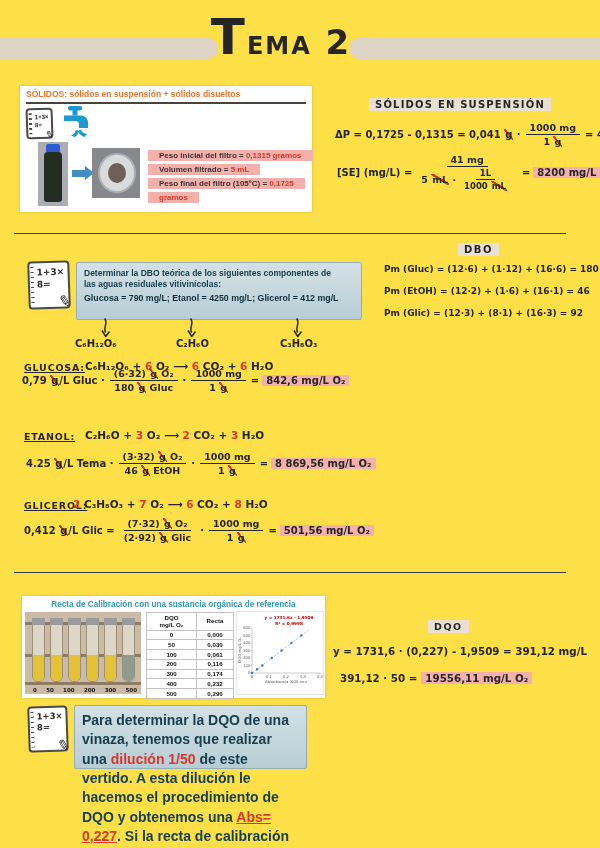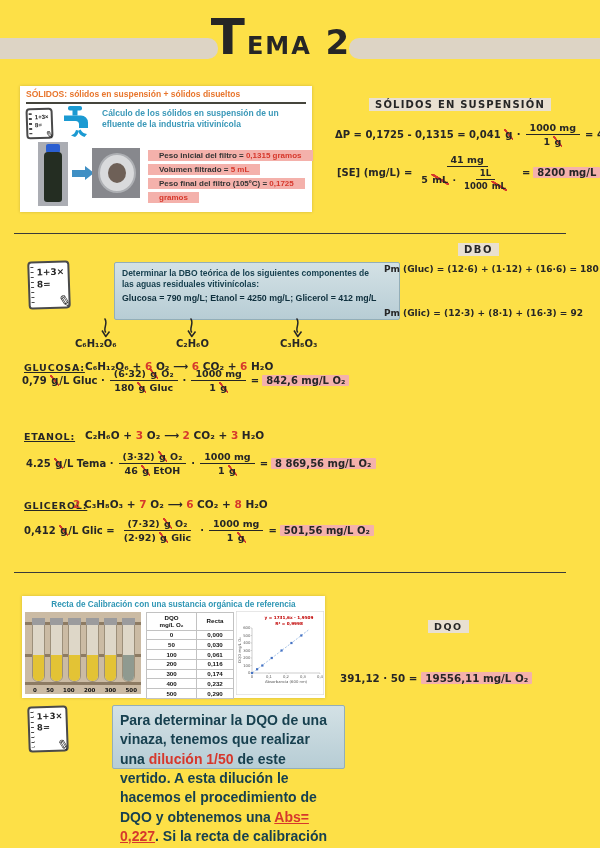--- a/index.html
+++ b/index.html
@@ -54,21 +54,21 @@
   .frac .fd{padding:1px 4px 0;}
   .fdrow{display:flex;align-items:center;gap:2px;}
   .mini{font-size:8.5px;}
   .s1hand{position:absolute;left:335px;top:98px;width:260px;}
   .s1title{position:absolute;left:34px;top:0;font-size:10px;font-weight:bold;letter-spacing:1.2px;}
   .divider{position:absolute;left:14px;width:552px;border-top:1.6px solid #3a3a3a;}
   
   .dbo-label{position:absolute;left:458px;top:243px;font-size:10px;font-weight:bold;letter-spacing:1.5px;}
   .bluebox{position:absolute;background:linear-gradient(#d3e1e5,#b7cdd5);border:1px solid #93aeb8;
       border-radius:2px;padding:5px 7px;box-sizing:border-box;color:#17404f;
-      font-family:"Liberation Sans",sans-serif;margin-left:38px;}
+      font-family:"Liberation Sans",sans-serif;}
   .bb-l{font-size:8.5px;font-weight:bold;line-height:1.32;}
   .bb-l3{margin-top:3px;font-size:8.8px;font-weight:bold;color:#0e2f3d;}
   .chem{position:absolute;font-size:10px;font-weight:600;}
   .pmline{position:absolute;left:384px;font-size:9px;font-weight:600;white-space:nowrap;}
   .rlabel{position:absolute;left:24px;font-size:9.5px;font-weight:bold;letter-spacing:.8px;text-decoration:underline;white-space:nowrap;}
   .reaction{position:absolute;font-size:10.5px;font-weight:600;white-space:nowrap;}
   .darrow{position:absolute;}
   
   .card2{position:absolute;left:22px;top:596px;width:303px;height:102px;background:#fff;
       box-shadow:0 0 3px rgba(0,0,0,.18);}
@@ -112,21 +112,20 @@
     </div>
 
     <svg class="faucet" width="34" height="32" viewBox="0 0 34 32">
       <rect x="10" y="0" width="14" height="4.5" rx="2" fill="#1b9ad2"></rect>
       <rect x="14.5" y="3.5" width="5" height="6" fill="#1b9ad2"></rect>
       <path d="M6 9.5 h17 a7 7 0 0 1 7 7 v5.5 h-9 v-3.5 a3.5 3.5 0 0 0 -3.5 -3.5 H6 z" fill="#1b9ad2"></path>
       <path d="M22.5 23.5 q2 4 6.5 4.5 l-2.5 3 q-5 -1.5 -6.5 -6 z" fill="#1b9ad2"></path>
       <path d="M18 24 q-1 4 -5 5.5 l4 1.5 q3.5 -2.5 3.5 -6.5 z" fill="#1b9ad2"></path>
     </svg>
 
-    <div class="problem">Cálculo de los sólidos en suspensión de un efluente de la industria vitivinícola</div>
 
     <div class="photo-bottle">
       <div class="bottle-cap"></div>
       <div class="bottle-body"></div>
     </div>
     <div class="barrow"></div>
     <div class="photo-filter">
       <div class="filter-ring">
         <div class="filter-core"></div>
       </div>
@@ -192,20 +191,21 @@
   <svg class="darrow" style="left:292px;top:318px;" width="12" height="20" viewBox="0 0 12 20">
     <path d="M5 1 C8 6 3 10 5.5 14" stroke="#262626" stroke-width="1.5" fill="none" stroke-linecap="round"></path>
     <path d="M2 12.5 L5.8 18.5 L9.5 13.5" fill="none" stroke="#262626" stroke-width="1.5" stroke-linejoin="round"></path>
   </svg>
 
   <div class="chem hand" style="left:75px;top:338px;">C₆H₁₂O₆</div>
   <div class="chem hand" style="left:176px;top:338px;">C₂H₆O</div>
   <div class="chem hand" style="left:280px;top:338px;">C₃H₈O₃</div>
 
   <div class="pmline hand" style="top:264px;">Pm (Gluc) = (12·6) + (1·12) + (16·6) = 180</div>
+  <div class="pmline hand" style="top:286px;">Pm (EtOH) = (12·2) + (1·6) + (16·1) = 46</div>
   <div class="pmline hand" style="top:308px;">Pm (Glic) = (12·3) + (8·1) + (16·3) = 92</div>
 
   <div class="rlabel hand" style="top:362px;">GLUCOSA:</div>
   <div class="reaction hand" style="left:85px;top:360px;"><span>C₆H₁₂O₆ + </span><span class="red">6</span><span> O₂  ⟶  </span><span class="red">6</span><span> CO₂ + </span><span class="red">6</span><span> H₂O</span></div>
   <div class="eqrow hand" style="left:22px;top:368px;font-size:10px;">
     <span><span>0,79 </span><span class="strike">g</span><span>/L Gluc ·</span></span>
     <span class="frac">
       <span class="fn"><span>(6·32) </span><span class="strike">g</span><span> O₂</span></span>
       <span class="fd"><span>180 </span><span class="strike">g</span><span> Gluc</span></span>
     </span>
@@ -359,20 +359,21 @@
           <rect x="54.339999999999996" y="30.9" width="2.2" height="2.2" fill="#4472c4"></rect>
           <rect x="64.19999999999999" y="23.4" width="2.2" height="2.2" fill="#4472c4"></rect>
           <text x="53" y="8" font-size="4.2" font-weight="bold" text-anchor="middle" fill="#c00000">y = 1731,6x - 1,9509</text>
           <text x="53" y="13.5" font-size="4.2" font-weight="bold" text-anchor="middle" fill="#c00000">R² = 0,9998</text>
           <text transform="rotate(-90 4.5 39)" x="4.5" y="39" font-size="3.8" text-anchor="middle" fill="#555">DQO mg/L O₂</text>
           <text x="50" y="72" font-size="3.8" text-anchor="middle" fill="#555">Absorbancia (600 nm)</text>
         </svg></div>
   </div>
 
   <div class="dqo-hand-label hl-beige hand">DQO</div>
+  <div class="dqoeq hand" style="left:333px;top:645px;">y = 1731,6 · (0,227) - 1,9509 = 391,12 mg/L</div>
   <div class="dqoeq hand" style="left:340px;top:672px;">
     <span>391,12 · 50 =</span>
     <span class="hl-pink">19556,11 mg/L O₂</span>
   </div>
 
   <div class="nb" style="left:28px;top:706px;width:40px;height:46px;font-size:8.5px;">
     <div class="nb-line">1+3×</div>
     <div class="nb-line">8=</div>
     <span class="nb-pencil">✎</span>
   </div>

